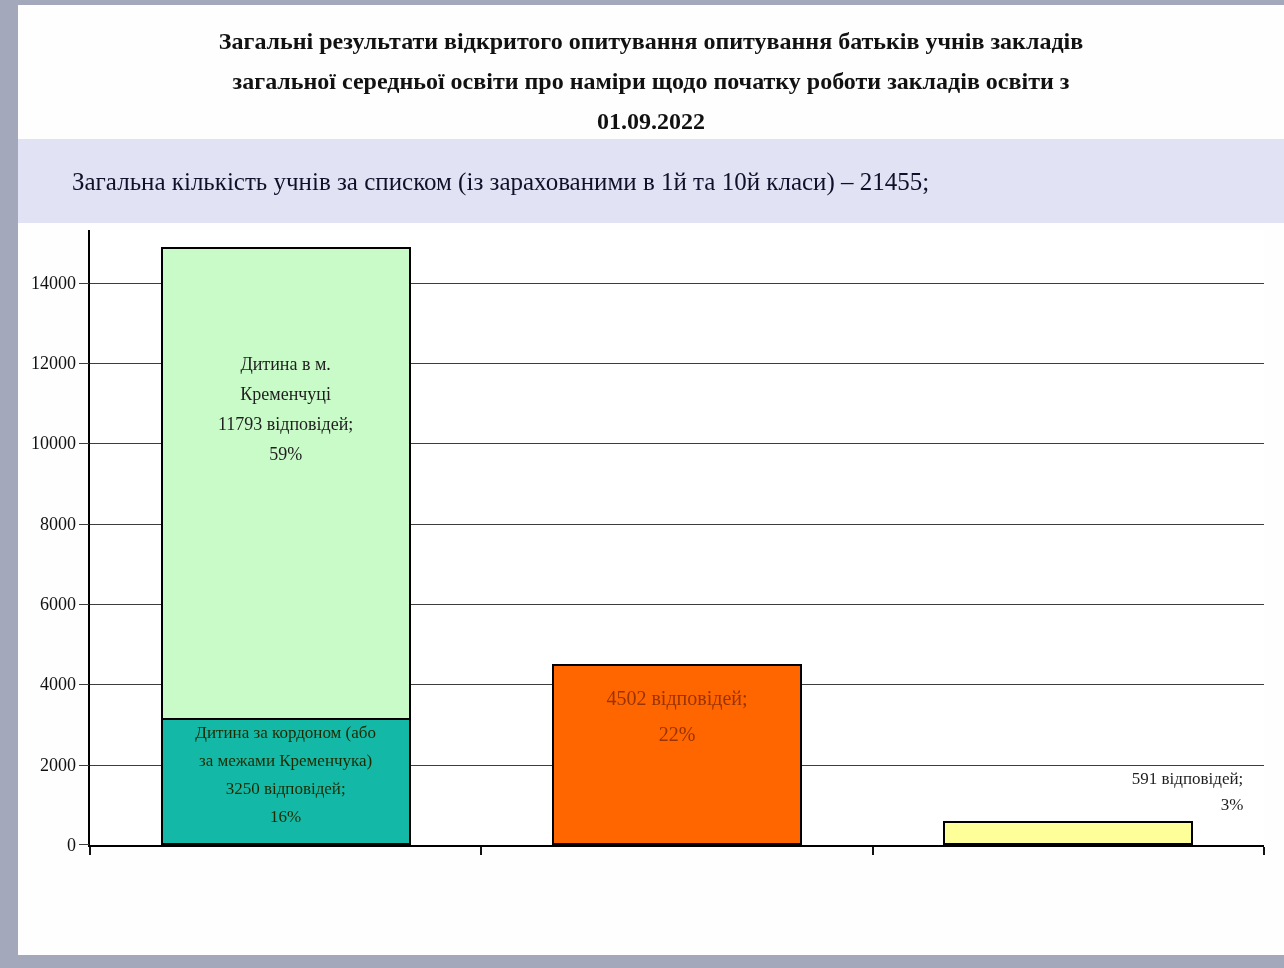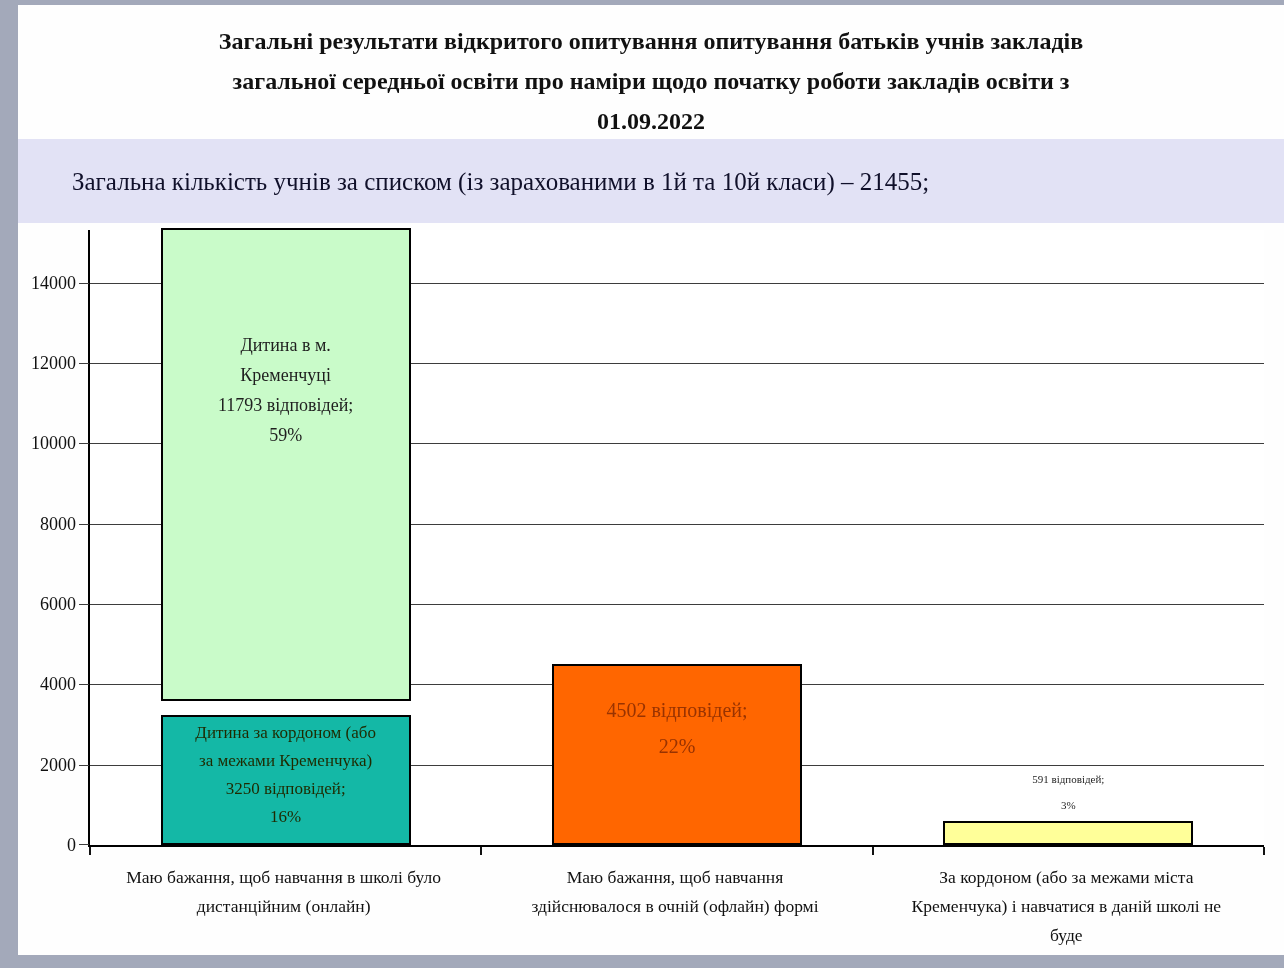--- a/index.html
+++ b/index.html
@@ -19,22 +19,22 @@
         border-left:2px solid #000; border-bottom:2px solid #000; background:#fff;}
   .gridline{position:absolute; left:0; right:0; height:1px; background:#3d3d3d;}
   .ytick{position:absolute; width:10px; height:1px; background:#3d3d3d; left:-11px;}
   .ylabel{position:absolute; width:80px; text-align:right; right:calc(100% + 14px);
           font-size:18px; color:#111; line-height:26px;}
   .xtick{position:absolute; width:2px; height:8px; background:#111; top:100%; margin-top:2px;}
 
   .bar-group{position:absolute; bottom:0; width:250px; height:0; overflow:visible;}
   .bar-seg{position:absolute; left:0; width:250px; box-sizing:border-box; border:2px solid #000;}
   .seg-label{position:absolute; left:2%; right:2%; text-align:center; white-space:pre-line;}
-  .above-label{position:absolute; left:-50px; right:-50px; text-align:center; white-space:pre-line;
-               font-size:11px; line-height:26px; color:#1f1f1f;}
+  .above-label{position:absolute; left:-50px; right:-50px; text-align:right; white-space:pre-line;
+               font-size:17px; line-height:26px; color:#1f1f1f;}
 
   #cats{position:absolute; left:70px; top:858px; width:1174px; height:92px;}
   .cat-label{position:absolute; top:0; width:33.333%; text-align:center;
              font-size:17.5px; line-height:29px; color:#111; white-space:pre-line;}
 </style>
 </head>
 <body>
 
 <div id="stage">
   <div id="page">
@@ -75,44 +75,35 @@
         <div class="xtick" style="left: calc(33.3333% - 1px);"></div>
         <div class="xtick" style="left: calc(66.6667% - 1px);"></div>
         <div class="xtick" style="left: calc(100% - 1px);"></div>
         <div class="bar-group" style="left: 70.6667px;">
           <div class="bar-seg" style="bottom: 0px; height: 130.492px; background: #14b8a6;">
             <div class="seg-label" style="top: 2px; font-size: 17px; line-height: 28px; color: rgb(31, 42, 0);">Дитина за кордоном (або
 за межами Кременчука)
 3250 відповідей;
 16%</div>
           </div>
-          <div class="bar-seg" style="bottom: 144px; height: 473.506px; background: rgb(201, 251, 201); padding-left: 36px;">
+          <div class="bar-seg" style="bottom: 125px; height: 473.506px; background: rgb(201, 251, 201); padding-left: 36px;">
             <div class="seg-label" style="top: 100px; font-size: 18px; line-height: 30px; color: rgb(31, 31, 31);">Дитина в  м.
 Кременчуці
 11793 відповідей;
 59%</div>
           </div>
         </div>
         <div class="bar-group" style="left: 462px;">
           <div class="bar-seg" style="bottom: 0px; height: 180.762px; background: rgb(255, 102, 0);">
-            <div class="seg-label" style="top: 26px; font-size: 20px; line-height: 36px; color: rgb(153, 51, 0);">4502 відповідей;
+            <div class="seg-label" style="top: 14px; font-size: 20px; line-height: 36px; color: rgb(153, 51, 0);">4502 відповідей;
 22%</div>
           </div>
         </div>
         <div class="bar-group" style="left: 853.333px;">
           <div class="bar-seg" style="bottom: 0px; height: 23.7295px; background: rgb(255, 255, 153);"></div>
           <div class="above-label" style="bottom: 26.7295px; color: rgb(31, 31, 31);">591 відповідей;
 3%</div>
         </div>
       </div>
 
-    <div id="cats">
-        <div class="cat-label" style="left: 0%;">Маю бажання, щоб  навчання в школі було
-дистанційним (онлайн)</div>
-        <div class="cat-label" style="left: 33.333%;">Маю бажання, щоб навчання
-здійснювалося в очній (офлайн) формі</div>
-        <div class="cat-label" style="left: 66.666%;">За кордоном (або за межами міста
-Кременчука) і навчатися в даній школі не
-буде</div>
-      </div>
 
   </div>
 </div>
 
 </body></html>

